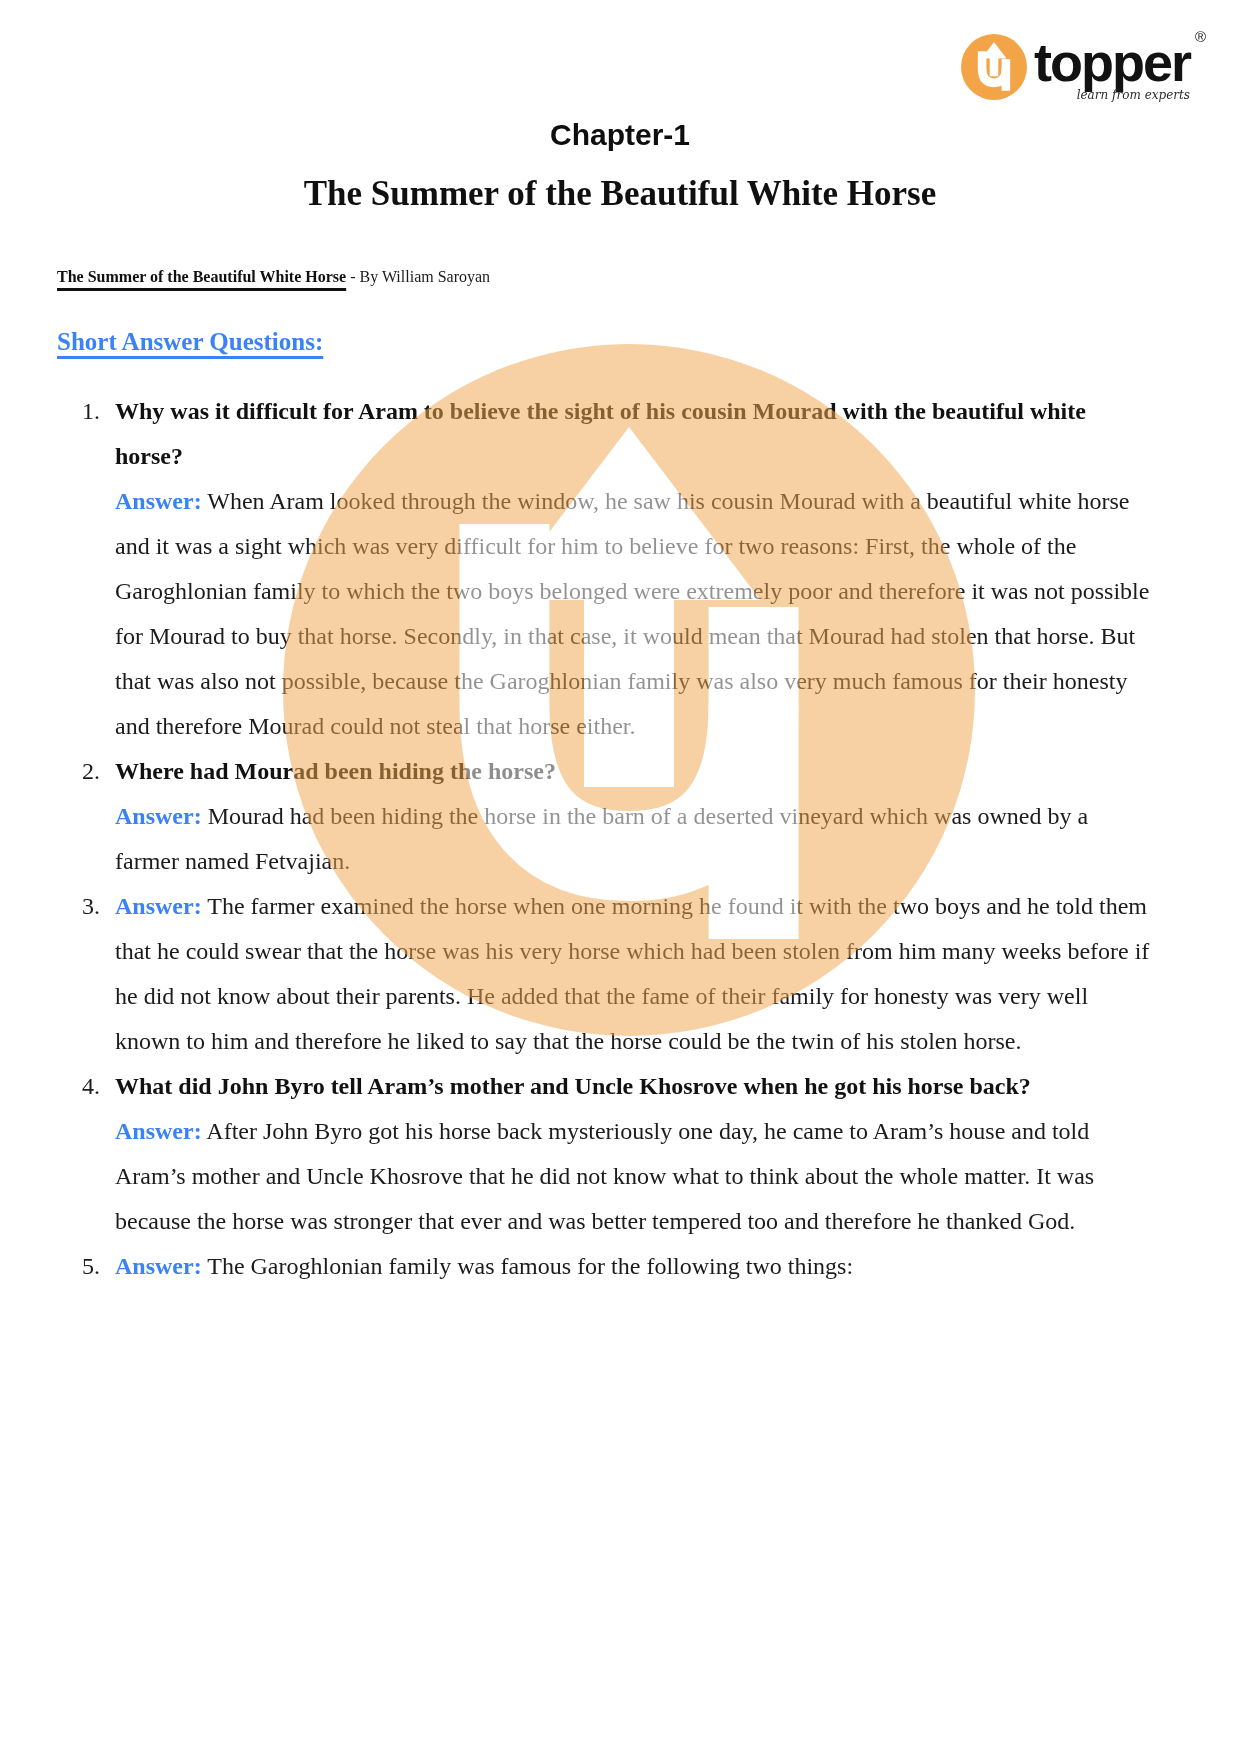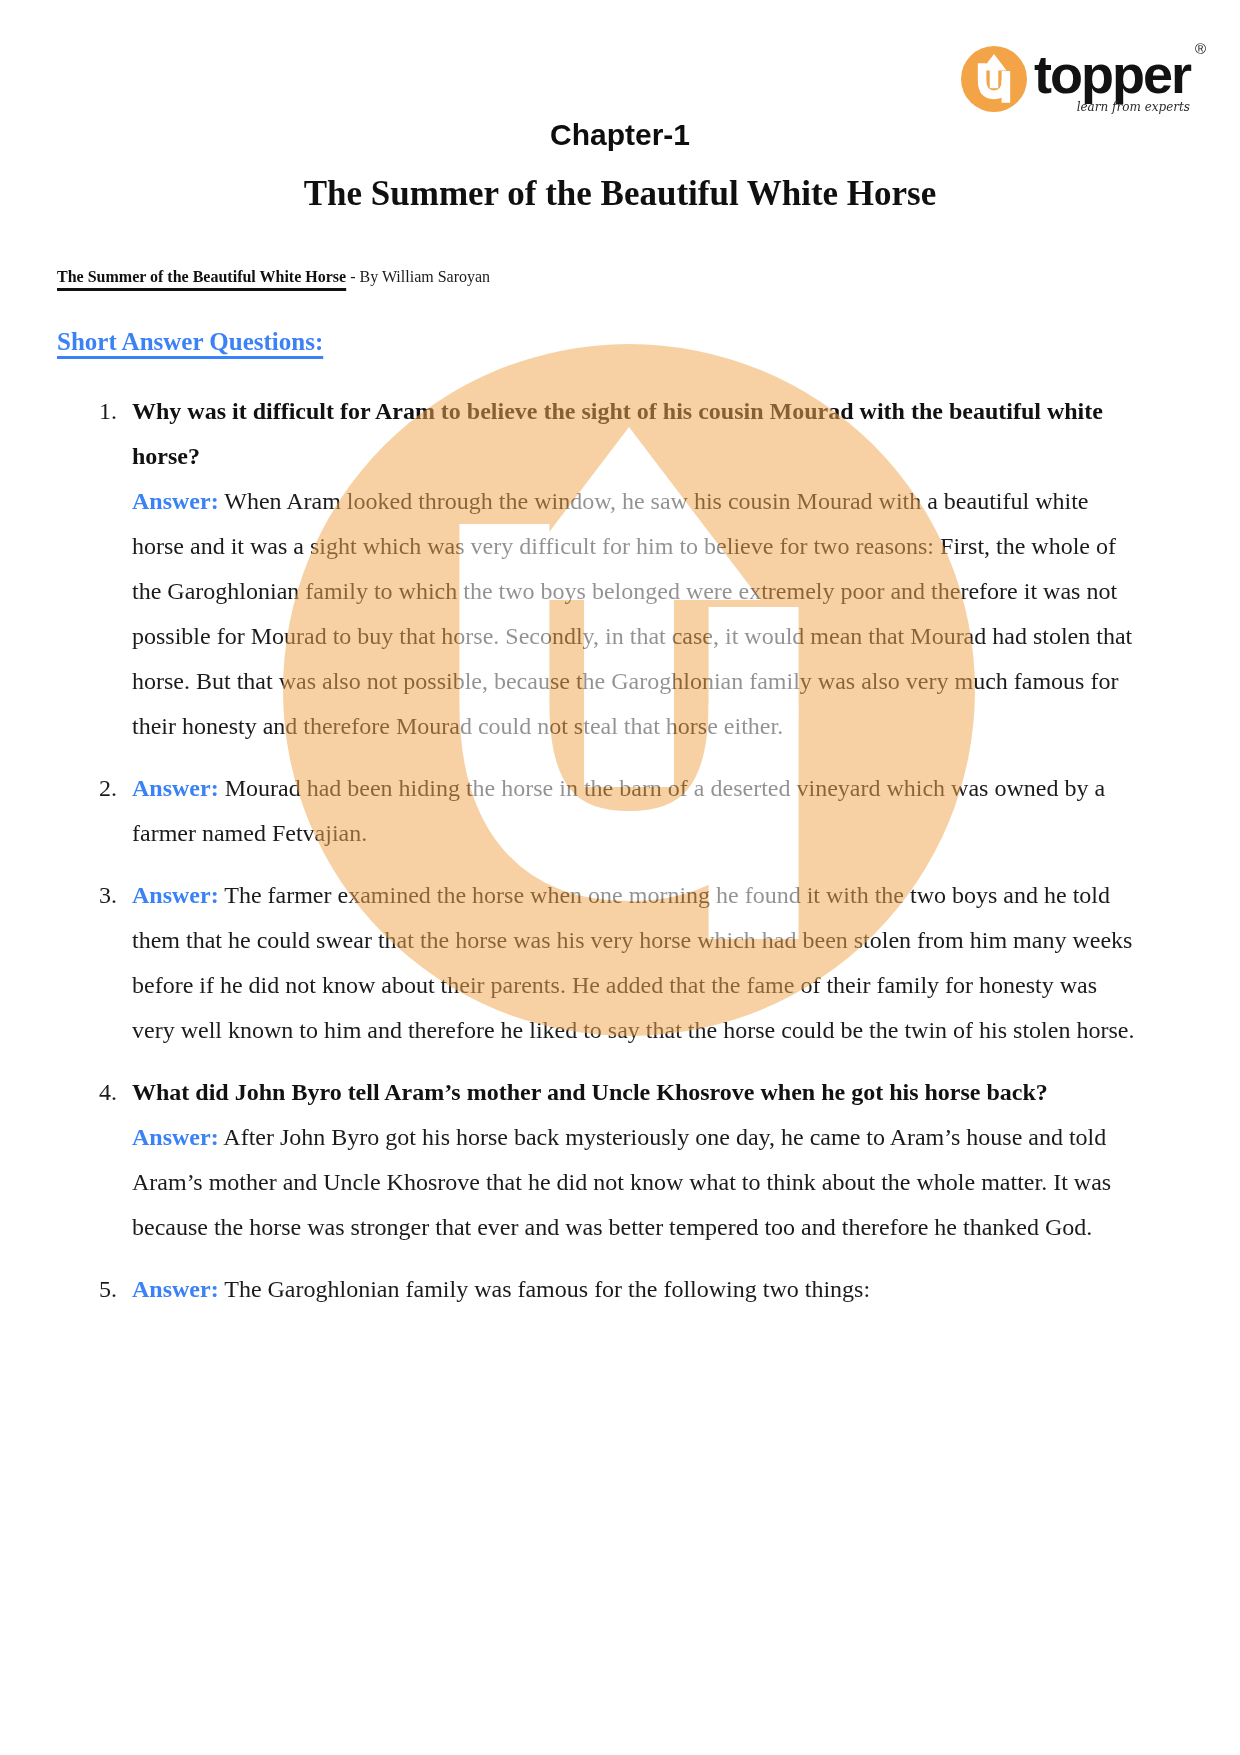--- a/index.html
+++ b/index.html
@@ -1,21 +1,21 @@
 <!DOCTYPE html>
 <html><head>
 <meta charset="utf-8">
 <style>
   html,body{margin:0;padding:0;}
   body{
     width:1240px;height:1755px;position:relative;background:#ffffff;
     font-family:"Liberation Serif",serif;color:#1b1b1b;overflow:hidden;
   }
   
-  .brand{position:absolute;top:44px;right:50px;display:flex;align-items:flex-start;z-index:10;}
+  .brand{position:absolute;top:32px;right:50px;display:flex;align-items:flex-start;z-index:10;}
   .brand-mark{width:66px;height:66px;margin-top:2px;}
   .brand-right{position:relative;margin-left:7px;}
   .brand-word{
     font-family:"Liberation Sans",sans-serif;font-weight:bold;font-size:54px;
     line-height:60px;letter-spacing:-2px;color:#121212;
   }
   .brand-reg{
     position:absolute;top:-4px;right:-16px;font-size:15px;color:#222;
     font-family:"Liberation Sans",sans-serif;font-weight:normal;
   }
@@ -41,21 +41,21 @@
   .section-heading{
     margin:40px 85px 0 57px;font-size:25px;font-weight:bold;color:#3b82f6;
     text-decoration:underline;text-decoration-thickness:2.5px;text-underline-offset:6px;
     line-height:1.2;
   }
   
   ol.qa{
     margin:32px 0 0;padding-left:106px;padding-right:86px;
     font-size:24px;line-height:45px;color:#1b1b1b;
   }
-  ol.qa>li{padding-left:9px;margin:17px;}
+  ol.qa>li{padding-left:9px;margin:0;}
   ol.qa>li::marker{font-family:"Liberation Serif",serif;font-size:24px;color:#1b1b1b;}
   .q{margin:0;font-weight:bold;color:#111111;}
   .a{margin:0;}
   .a-label{font-weight:bold;color:#3b82f6;text-align:center;}
   
   .watermark{
     position:absolute;left:283px;top:344px;width:692px;height:692px;
     opacity:0.52;pointer-events:none;z-index:5;
   }
 </style>
@@ -83,20 +83,21 @@
 <p class="byline"><span class="work">The Summer of the Beautiful White Horse</span><span class="author"> - By William Saroyan</span></p>
 
 <p class="section-heading">Short Answer Questions:</p>
 
 <ol class="qa">
   <li>
     <p class="q">Why was it difficult for Aram to believe the sight of his cousin Mourad with the beautiful white horse?</p>
     <p class="a"><span class="a-label">Answer:</span><span> When Aram looked through the window, he saw his cousin Mourad with a beautiful white horse and it was a sight which was very difficult for him to believe for two reasons: First, the whole of the Garoghlonian family to which the two boys belonged were extremely poor and therefore it was not possible for Mourad to buy that horse. Secondly, in that case, it would mean that Mourad had stolen that horse. But that was also not possible, because the Garoghlonian family was also very much famous for their honesty and therefore Mourad could not steal that horse either.</span></p>
   </li>
   <li>
+    <p class="q">Where had Mourad been hiding the horse?</p>
     <p class="a"><span class="a-label">Answer:</span><span> Mourad had been hiding the horse in the barn of a deserted vineyard which was owned by a farmer named Fetvajian.</span></p>
   </li>
   <li>
     <p class="a"><span class="a-label">Answer:</span><span> The farmer examined the horse when one morning he found it with the two boys and he told them that he could swear that the horse was his very horse which had been stolen from him many weeks before if he did not know about their parents. He added that the fame of their family for honesty was very well known to him and therefore he liked to say that the horse could be the twin of his stolen horse.</span></p>
   </li>
   <li>
     <p class="q">What did John Byro tell Aram’s mother and Uncle Khosrove when he got his horse back?</p>
     <p class="a"><span class="a-label">Answer:</span><span> After John Byro got his horse back mysteriously one day, he came to Aram’s house and told Aram’s mother and Uncle Khosrove that he did not know what to think about the whole matter. It was because the horse was stronger that ever and was better tempered too and therefore he thanked God.</span></p>
   </li>
   <li>

